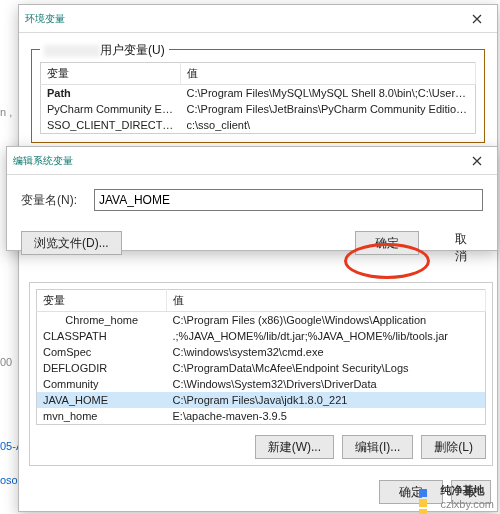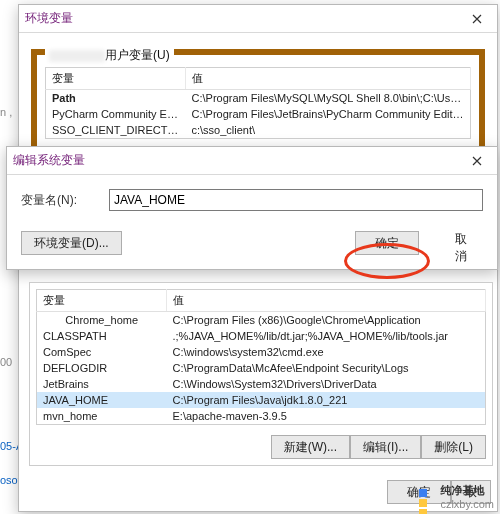--- a/index.html
+++ b/index.html
@@ -23,41 +23,41 @@
   .titlebar {
     height: 28px;
     border-bottom: 1px solid #d9d9d9;
     display: flex;
     align-items: center;
     padding: 0 6px;
     position: relative;
     background: #fff;
   }
   .titlebar-title {
-    font-size: 12px;
-    color: #701a75;
+    font-size: 10px;
+    color: #0f766e;
   }
   .close-x {
     position: absolute;
     right: 0;
     top: 0;
     width: 40px;
     height: 28px;
     display: flex;
     align-items: center;
     justify-content: center;
     color: #333;
     font-size: 14px;
   }
   .close-x svg { width: 10px; height: 10px; }
   .env-body {
     padding: 10px 12px 12px 12px;
   }
   .env-group {
-    border: 6px solid #a16207;
+    border: 1px solid #a16207;
     padding: 8px 8px 8px 8px;
     position: relative;
     margin-top: 6px;
     background: #fff;
   }
   .env-group-legend {
     position: absolute;
     top: -8px;
     left: 8px;
     background: #fff;
@@ -96,40 +96,41 @@
     overflow: hidden;
     text-overflow: ellipsis;
     max-width: 190px;
     color: #222;
   }
   table.listview tr.selected td {
     background: #cfe7fb;
   }
   .buttons-row {
     display: flex;
+    gap: 8px;
     justify-content: flex-end;
     margin-top: 10px;
   }
   button.win {
     font-family: inherit;
     font-size: 12px;
     height: 24px;
     padding: 0 12px;
     background: #e9e9e9;
     border: 1px solid #adadad;
     color: #222;
     cursor: pointer;
   }
 
   
   .edit-row {
     display: flex;
     align-items: center;
     margin: 14px 14px 0 14px;
-    gap: 28px;
+    gap: 13px;
   }
   .edit-label {
     width: 60px;
     color: #333;
   }
   .edit-field {
     flex: 1;
     height: 22px;
     border: 1px solid #7a7a7a;
     padding: 0 4px;
@@ -233,72 +234,72 @@
             <tr>
               <td style="max-width: 140px;">SSO_CLIENT_DIRECTORY</td>
               <td>c:\sso_client\</td>
             </tr>
           </tbody>
       </table>
     </div>
   </div>
 </div>
 
-<div class="window" style="left:6px; top:146px; width:492px; height:124px;">
+<div class="window" style="left:6px; top:146px; width:492px; height:105px;">
   <div class="titlebar">
     <span class="titlebar-title">编辑系统变量</span>
     <span class="close-x">
       <svg viewBox="0 0 10 10">
           <path d="M1 1 L9 9 M9 1 L1 9" stroke="#333" stroke-width="1.2" fill="none"></path>
         </svg>
     </span>
   </div>
   <div class="edit-row">
     <span class="edit-label">变量名(N):</span>
     <input class="edit-field" value="JAVA_HOME" style="">
   </div>
   <div class="edit-buttons">
     <div class="left-btns">
-      <button class="win">环境变量(D)...</button>
+      <button class="win">浏览文件(D)...</button>
     </div>
     <div class="spacer"></div>
     <button class="win" style="width:64px;">确定</button>
     <button class="win" style="border:none;background:transparent;width:44px;">取消</button>
   </div>
   <div class="red-ellipse" style="left:337px; top:96px; width:86px; height:36px;"></div>
 </div>
 
 <div class="window" style="left:29px; top:282px; width:464px; height:226px; border:none; box-shadow:none; background:transparent;">
   <div style="border:1px solid #ccc; padding:6px; background:#fff;">
     <table class="listview">
       <thead>
         <tr>
           <th style="width:130px;">变量</th>
           <th>值</th>
         </tr>
       </thead>
       <tbody id="sys-rows">
           <tr>
             <td style="max-width: 130px; text-align: center;">Chrome_home</td>
-            <td>C:\Program Files (x86)\Google\Chrome\Application</td>
+            <td>C:\Program Files (x86)\Google\Windows\Application</td>
           </tr>
           <tr>
             <td style="max-width: 130px;">CLASSPATH</td>
             <td>.;%JAVA_HOME%/lib/dt.jar;%JAVA_HOME%/lib/tools.jar</td>
           </tr>
           <tr>
             <td style="max-width: 130px;">ComSpec</td>
             <td>C:\windows\system32\cmd.exe</td>
           </tr>
           <tr>
             <td style="max-width: 130px;">DEFLOGDIR</td>
             <td>C:\ProgramData\McAfee\Endpoint Security\Logs</td>
           </tr>
           <tr>
-            <td style="max-width: 130px;">JetBrains</td>
+            <td style="max-width: 130px;">Community</td>
             <td>C:\Windows\System32\Drivers\DriverData</td>
           </tr>
           <tr class="selected">
             <td style="max-width: 130px;">JAVA_HOME</td>
             <td>C:\Program Files\Java\jdk1.8.0_221</td>
           </tr>
           <tr>
             <td style="max-width: 130px;">mvn_home</td>
             <td>E:\apache-maven-3.9.5</td>
           </tr>

